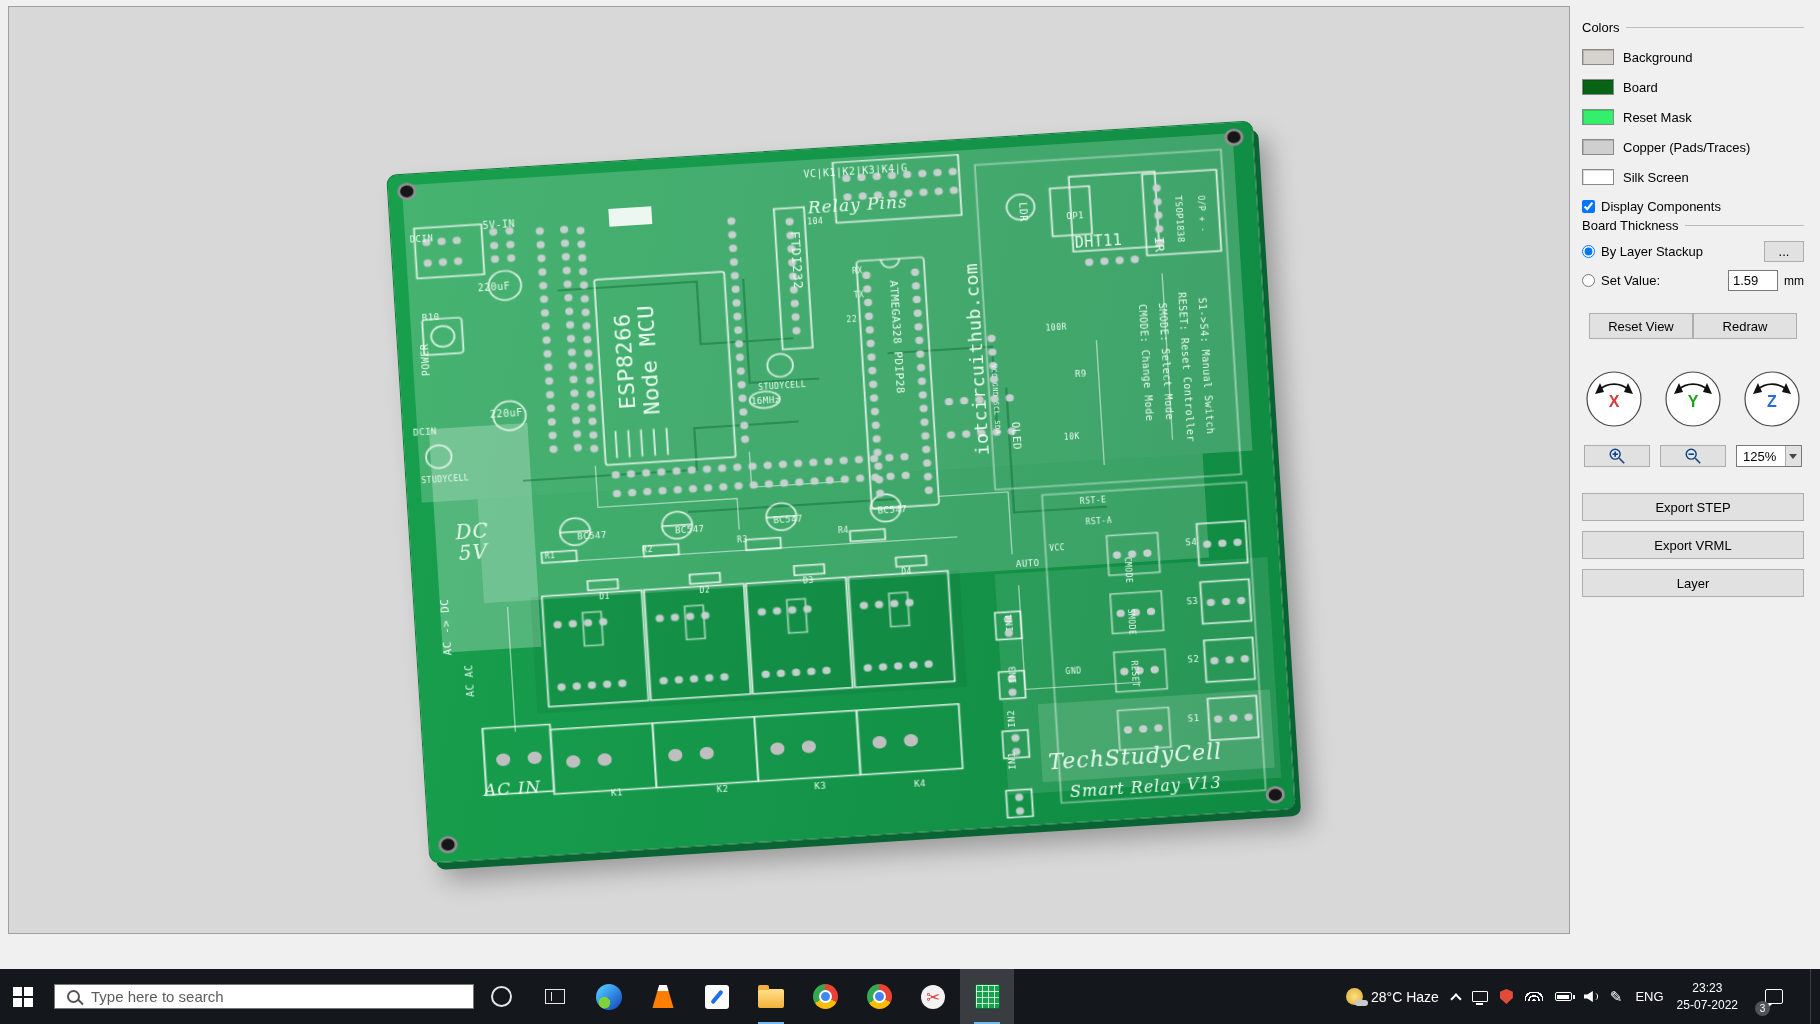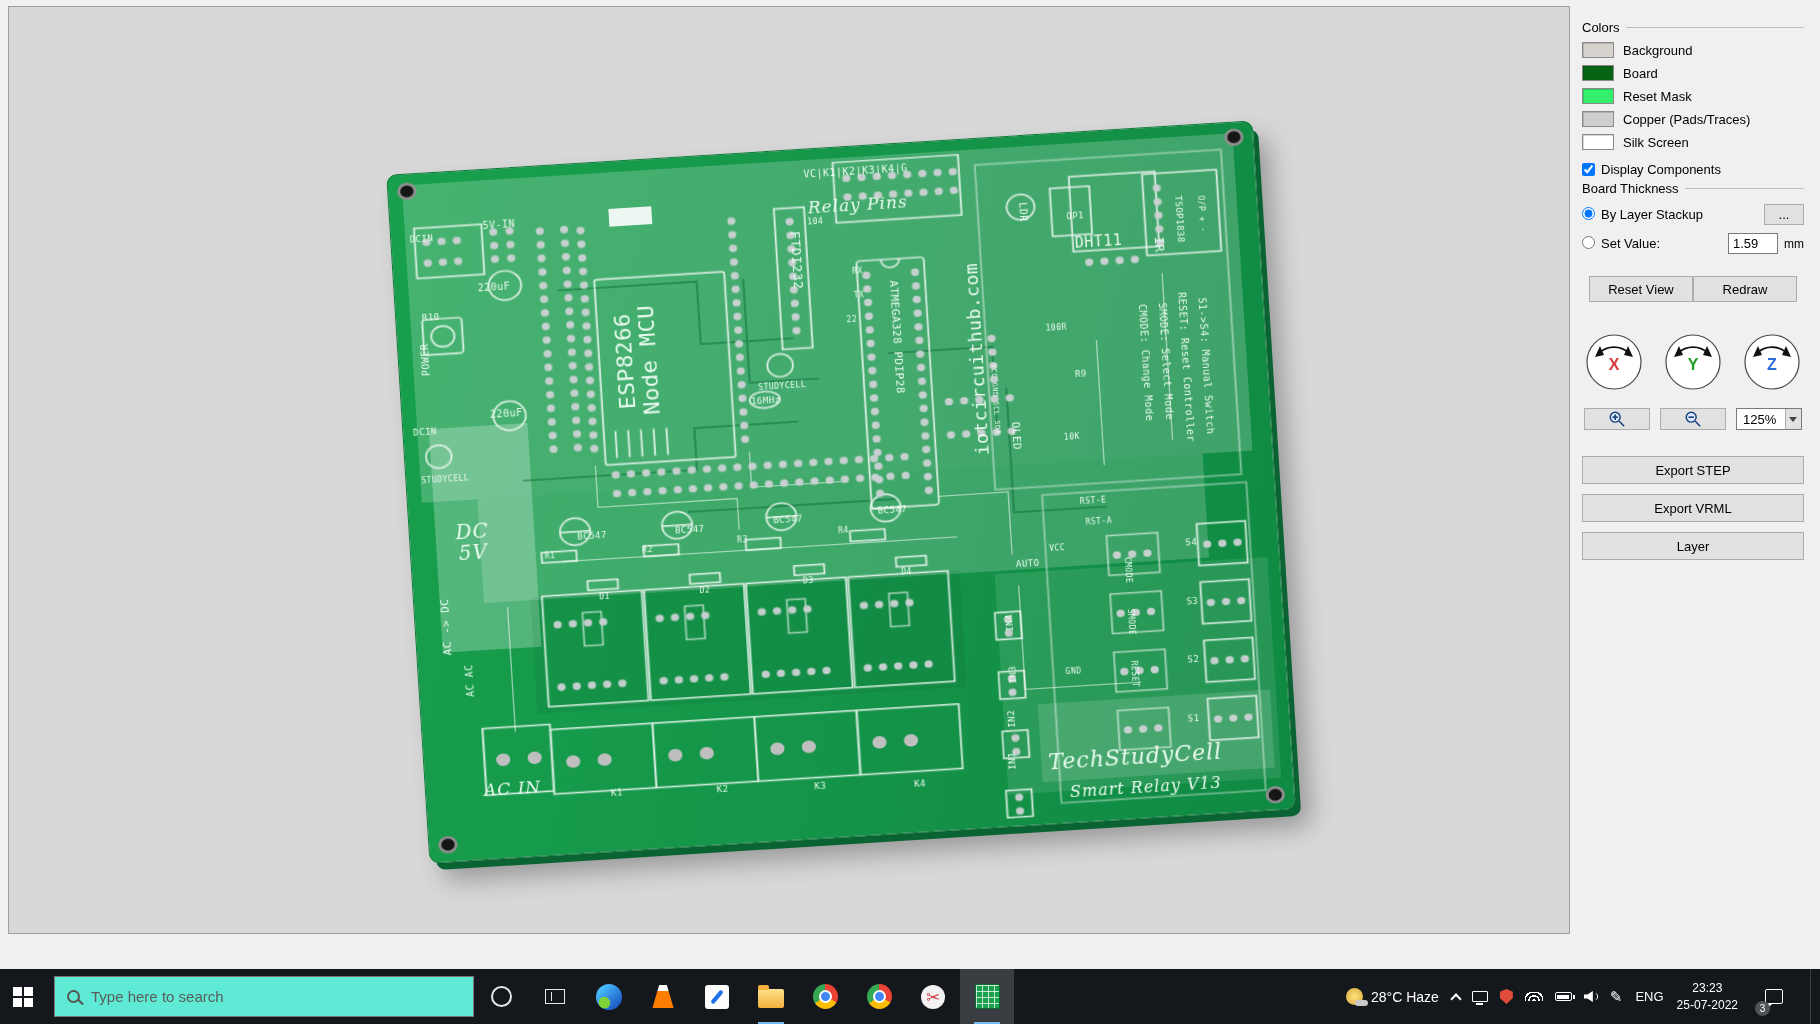--- a/index.html
+++ b/index.html
@@ -37,25 +37,25 @@
   .pcb-labels { position:absolute; inset:0; pointer-events:none; }
   .pcb-label { position:absolute; transform:translate(-50%,-50%); color:#f2fff6; opacity:.95;
     font-family:"DejaVu Sans Mono", monospace; letter-spacing:.5px; white-space:nowrap; }
   .pcb-label.script { font-family:"DejaVu Serif", serif; font-style:italic; letter-spacing:1px; }
   .pcb-label.pre { white-space:pre; text-align:center; line-height:1.08; }
 
   
   .panel { position:absolute; top:6px; left:1578px; width:230px; height:928px; padding:10px 4px 0 4px; font-size:13px; color:#000; }
   .group-head { display:flex; align-items:center; gap:6px; margin:4px 0 6px 0; }
   .group-head::after { content:""; flex:1; border-top:1px solid #bdbdbd; }
-  .color-row { display:flex; align-items:center; gap:9px; margin:7px 0; }
+  .color-row { display:flex; align-items:center; gap:9px; margin:14px 0; }
   .swatch { width:32px; height:16px; border:1px solid #8a8a8a; box-shadow:inset 1px 1px 0 rgba(0,0,0,.15); }
   .chk-row { display:flex; align-items:center; gap:6px; margin:12px 0 4px 0; }
   .radio-row { display:flex; align-items:center; gap:6px; margin:8px 0; }
-  .radio-row label { display:flex; align-items:flex-start; gap:6px; flex:1; }
+  .radio-row label { display:flex; align-items:center; gap:6px; flex:1; }
   .btn { font-family:"Liberation Sans", sans-serif; font-size:13px; background:#e1e1e1; border:1px solid #adadad; color:#000; cursor:default; }
   .btn.small { width:40px; height:21px; line-height:10px; }
   .val-input { width:50px; height:21px; border:1px solid #7a7a7a; font-size:13px; padding:0 4px; font-family:"Liberation Sans", sans-serif; }
   .unit { font-size:12px; }
   .btn-row { display:flex; justify-content:center; margin-top:22px; }
   .btn-row .btn { width:104px; height:26px; }
   .rot-row { display:flex; justify-content:space-between; padding:0 2px; margin-top:30px; }
   .rot-btn { position:relative; width:60px; height:60px; background:transparent; border:none; cursor:default; }
   .rot-btn svg { position:absolute; inset:0; width:100%; height:100%; }
   .rot-btn circle { fill:#fff; stroke:#4a4a4a; stroke-width:1.2; }
@@ -73,21 +73,21 @@
   .dd-arrow::after { content:""; position:absolute; left:3px; top:8px; border-left:4px solid transparent; border-right:4px solid transparent; border-top:5px solid #444; }
   .btn.wide { display:block; width:100%; height:28px; margin-top:10px; }
   .btn.wide.first { margin-top:26px; }
 
   
   .taskbar { height:55px; flex:0 0 auto; background:#14171c; display:flex; align-items:center; color:#fff; }
   .tb-btn { position:relative; width:54px; height:55px; background:transparent; border:none; display:flex; align-items:center; justify-content:center; cursor:default; }
   .tb-btn.active { background:rgba(255,255,255,.16); }
   .tb-btn.active::after, .tb-btn.open::after { content:""; position:absolute; bottom:0; left:14px; right:14px; height:2px; background:#76b9ed; }
   .win-logo { width:9px; height:9px; background:#fff; box-shadow:11px 0 #fff, 0 11px #fff, 11px 11px #fff; margin:-10px 10px 0 -10px; display:block; }
-  .search-box { width:420px; height:41px; background:#5eead4; border:1px solid #777; display:flex; align-items:center; gap:11px; padding-left:12px; }
+  .search-box { width:420px; height:25px; background:#ffffff; border:1px solid #777; display:flex; align-items:center; gap:11px; padding-left:12px; }
   .search-ic { width:13px; height:13px; border:2px solid #555; border-radius:50%; position:relative; display:block; }
   .search-ic::after { content:""; position:absolute; width:7px; height:2px; background:#555; right:-6px; bottom:-2px; transform:rotate(45deg); }
   .search-text { font-size:15px; color:#5c5c5c; }
   .cortana { width:21px; height:21px; border:2px solid #e6e6e6; border-radius:50%; display:block; }
   .taskview { width:20px; height:15px; border:1.6px solid #e6e6e6; position:relative; display:block; }
   .taskview::after { content:""; position:absolute; left:5px; top:2px; bottom:2px; border-left:1.6px solid #e6e6e6; }
   .app-ic { display:block; }
   .i-edge { width:26px; height:26px; border-radius:50%; background:radial-gradient(circle at 32% 72%, #7fd23a 0 22%, transparent 23%), linear-gradient(135deg,#4cc3ff 15%,#1b58c4 85%); }
   .i-vlc-media-player { width:24px; height:23px; background:linear-gradient(#ffffff 0 24%, #ff7d00 24%); clip-path:polygon(34% 0, 66% 0, 94% 100%, 6% 100%); }
   .i-paint { width:24px; height:24px; background:#fdfdfd; border-radius:3px; position:relative; }

